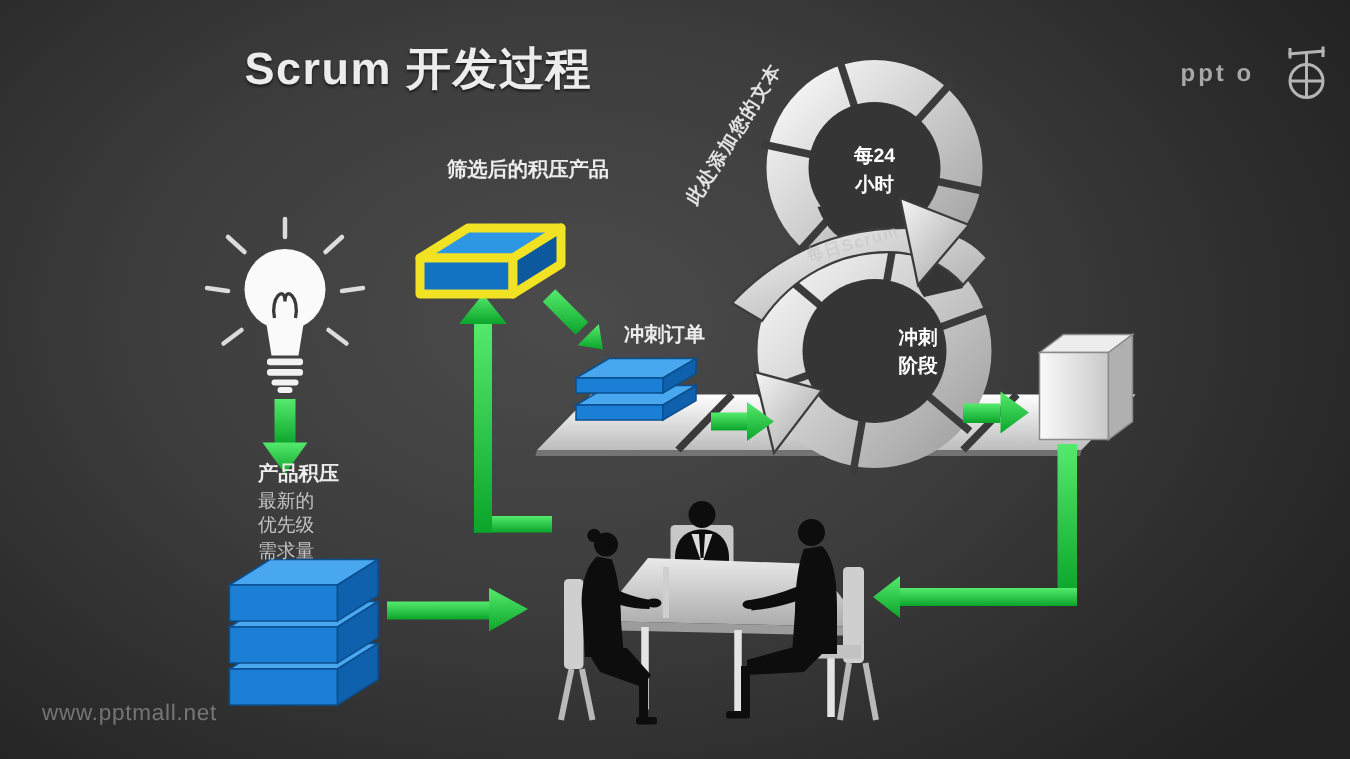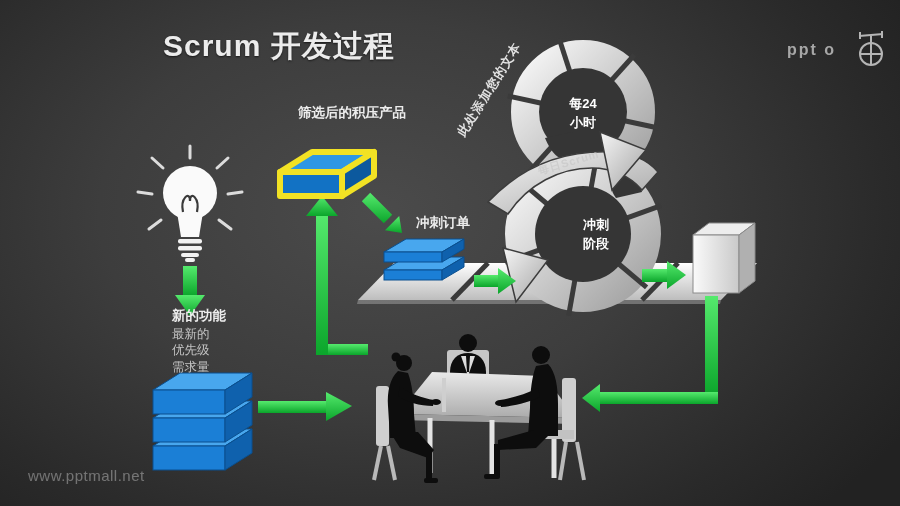--- a/index.html
+++ b/index.html
@@ -260,33 +260,33 @@
       </g>
     </svg>
   </div>
 
 
   <div class="lbl" style="left:286px;top:104px">筛选后的积压产品</div>
 
   <div class="lbl" style="left:404px;top:214px">冲刺订单</div>
 
   <div class="tb" style="left:172px;top:308px">
-    <div class="h">新的功能</div>
+    <div class="h">产品积压</div>
     <div>最新的</div>
     <div>优先级</div>
     <div>需求量</div>
   </div>
 
 
   <div class="ringtext" style="left:583px;top:113px">
     <div>每24</div>
     <div>小时</div>
   </div>
 
-  <div class="ringtext" style="left:596px;top:234px">
+  <div class="ringtext" style="left:612px;top:234px">
     <div>冲刺</div>
     <div>阶段</div>
   </div>
 
   <div class="abs placeholder">此处添加您的文本</div>
 
   <div class="abs banner">每日Scrum</div>
 
   <div class="abs watermark">www.pptmall.net</div>
 

